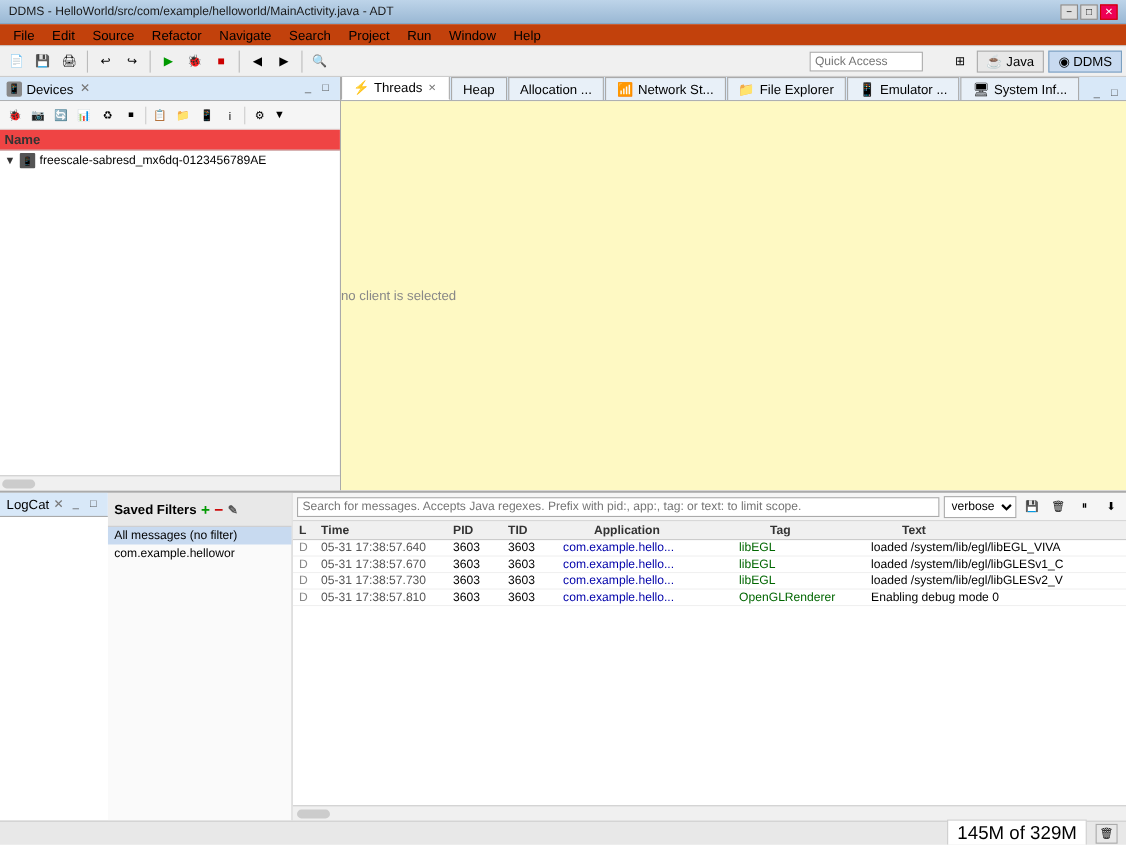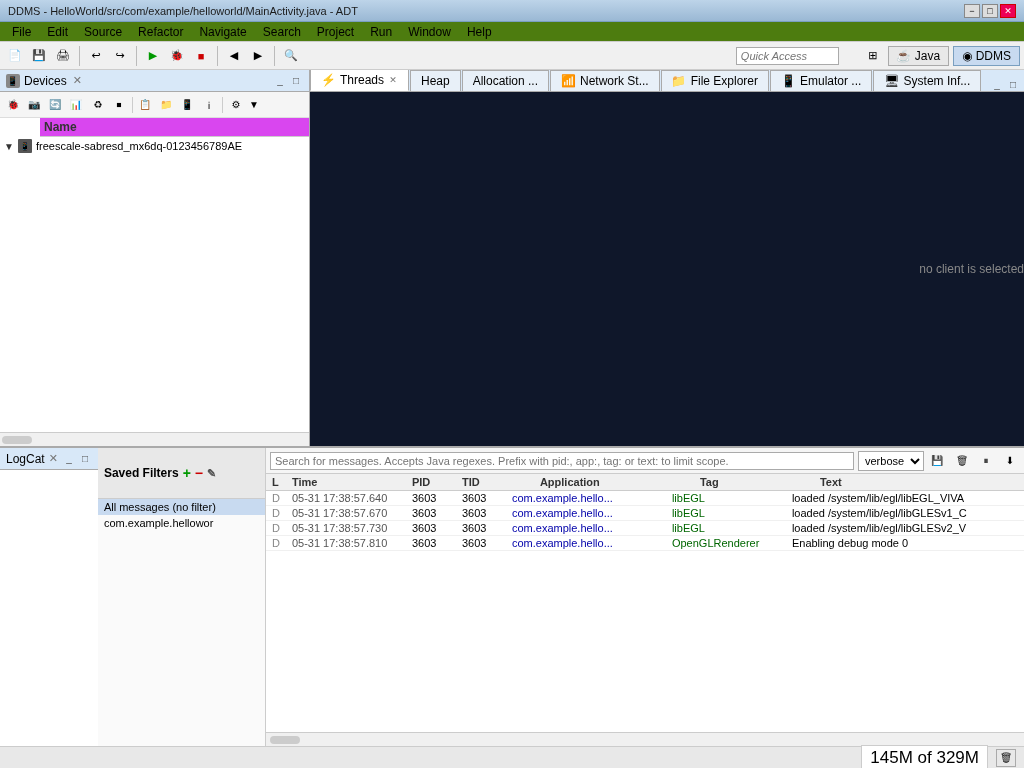--- a/index.html
+++ b/index.html
@@ -6,71 +6,71 @@
     body { background: #f0f0f0; overflow: hidden; width: 1024px; height: 768px; display: flex; flex-direction: column; }
 
     
     .title-bar { background: linear-gradient(to bottom, #bdd4e9, #9ab8d4); height: 22px; display: flex; align-items: center; justify-content: space-between; padding: 0 8px; border-bottom: 1px solid #7a9fc0; }
     .title-bar-text { font-size: 11px; color: #1a1a1a; font-weight: normal; }
     .title-bar-buttons { display: flex; gap: 2px; }
     .title-btn { width: 16px; height: 14px; border: 1px solid #888; font-size: 9px; display: flex; align-items: center; justify-content: center; cursor: pointer; background: #ddd; }
     .title-btn.close { background: #e05; color: white; border-color: #c00; }
 
     
-    .menu-bar { background: #4d7c0f; height: 20px; display: flex; align-items: center; padding: 0 4px; border-bottom: 1px solid #ccc; }
+    .menu-bar { background: #c2410c; height: 20px; display: flex; align-items: center; padding: 0 4px; border-bottom: 1px solid #ccc; }
     .menu-item { padding: 2px 8px; font-size: 12px; cursor: pointer; color: #000; }
 
     
     .toolbar { background: #f0f0f0; height: 28px; display: flex; align-items: center; padding: 2px 4px; border-bottom: 1px solid #ccc; gap: 2px; }
     .toolbar-sep { width: 1px; height: 20px; background: #bbb; margin: 0 3px; }
     .tb-btn { width: 22px; height: 22px; border: 1px solid transparent; display: flex; align-items: center; justify-content: center; cursor: pointer; font-size: 11px; background: transparent; }
     .quick-access { flex: 0 0 120px; margin-left: auto; }
-    .quick-access input { width: 103px; height: 18px; border: 1px solid #aaa; padding: 0 4px; font-size: 11px; font-style: italic; }
+    .quick-access input { width: 103px; height: 18px; border: 1px solid #aaa; padding: 0 4px; font-size: 11px; }
     .toolbar-right { display: flex; align-items: center; gap: 4px; margin-left: 4px; }
     .perspective-btn { padding: 2px 8px; height: 20px; border: 1px solid #aaa; background: #e8e8e8; font-size: 11px; cursor: pointer; display: flex; align-items: center; gap: 3px; }
     .perspective-btn.active { background: #c8daf0; border-color: #7a9fc0; }
 
     
     .main-area { display: flex; flex: 1; flex-direction: column; overflow: hidden; }
     .top-panels { display: flex; flex: 1; overflow: hidden; }
 
     
     .devices-panel { width: 310px; display: flex; flex-direction: column; border-right: 1px solid #aaa; background: #fff; }
     .panel-header { background: #d8e8f8; height: 22px; display: flex; align-items: center; padding: 0 6px; border-bottom: 1px solid #aaa; gap: 4px; }
     .panel-title { font-size: 12px; color: #000; display: flex; align-items: center; gap: 4px; }
     .panel-title-icon { width: 14px; height: 14px; background: #888; border-radius: 2px; font-size: 9px; display: flex; align-items: center; justify-content: center; color: white; }
     .panel-close { margin-left: auto; width: 14px; height: 14px; cursor: pointer; display: flex; align-items: center; justify-content: center; font-size: 10px; color: #555; }
     .panel-minimize { width: 14px; height: 14px; cursor: pointer; display: flex; align-items: center; justify-content: center; font-size: 10px; color: #555; }
     .devices-toolbar { background: #f5f5f5; height: 26px; display: flex; align-items: center; padding: 0 4px; border-bottom: 1px solid #ddd; gap: 1px; flex-wrap: wrap; }
     .dev-btn { width: 20px; height: 20px; border: 1px solid transparent; display: flex; align-items: center; justify-content: center; font-size: 10px; cursor: pointer; }
-    .column-header { padding: 2px 4px; font-size: 11px; font-weight: bold; color: #333; background: #d946ef; border-bottom: 1px solid #ccc; margin-left: 40px; }
+    .column-header { padding: 2px 4px; font-size: 11px; font-weight: bold; color: #333; background: #ef4444; border-bottom: 1px solid #ccc; }
     .device-tree { flex: 1; overflow: auto; }
     .device-item { display: flex; align-items: center; padding: 2px 4px; gap: 4px; font-size: 11px; }
     .device-expand { width: 10px; font-size: 10px; color: #555; cursor: pointer; }
     .device-icon { width: 14px; height: 14px; background: #888; border-radius: 1px; font-size: 8px; color: white; display: flex; align-items: center; justify-content: center; }
     .device-name { color: #000; font-size: 11px; overflow: hidden; text-overflow: ellipsis; white-space: nowrap; max-width: 220px; }
     .sub-item { padding-left: 24px; }
     .sub-item .device-name { color: #555; }
     .devices-scrollbar { height: 14px; background: #f0f0f0; border-top: 1px solid #ccc; display: flex; align-items: center; padding: 0 2px; }
 
     
     .right-panels { flex: 1; display: flex; flex-direction: column; overflow: hidden; }
     .tabs-bar { background: #d8e8f8; height: 22px; display: flex; align-items: flex-end; border-bottom: 1px solid #aaa; overflow: hidden; }
     .tab { padding: 3px 10px; font-size: 11px; cursor: pointer; border: 1px solid #aaa; border-bottom: none; background: #e8f0f8; margin-right: 1px; display: flex; align-items: center; gap: 4px; white-space: nowrap; }
     .tab.active { background: #fff; border-bottom: 1px solid #fff; z-index: 1; }
     .tab-close { width: 10px; height: 10px; display: flex; align-items: center; justify-content: center; font-size: 9px; color: #777; cursor: pointer; }
-    .panel-content { flex: 1; background: #0f172a; display: flex; align-items: center; justify-content: flex-end; overflow: hidden; }
+    .panel-content { flex: 1; background: #fef9c3; display: flex; align-items: center; justify-content: flex-start; overflow: hidden; }
     .no-client { color: #888; font-size: 12px; }
 
     
     .logcat-panel { height: 300px; display: flex; flex-direction: row; border-top: 2px solid #aaa; background: #fff; }
     .logcat-header { background: #d8e8f8; height: 22px; display: flex; align-items: center; padding: 0 6px; border-bottom: 1px solid #aaa; gap: 4px; }
     .logcat-body { display: flex; flex: 1; overflow: hidden; }
     .saved-filters { width: 168px; border-right: 1px solid #ccc; display: flex; flex-direction: column; background: #fafafa; }
-    .saved-filters-header { background: #e8e8e8; padding: 17px 6px; font-size: 11px; font-weight: bold; border-bottom: 1px solid #ccc; display: flex; align-items: center; gap: 4px; }
+    .saved-filters-header { background: #e8e8e8; padding: 7px 6px; font-size: 11px; font-weight: bold; border-bottom: 1px solid #ccc; display: flex; align-items: center; gap: 4px; }
     .filter-add { color: #090; font-size: 14px; cursor: pointer; font-weight: bold; }
     .filter-remove { color: #c00; font-size: 14px; cursor: pointer; font-weight: bold; }
     .filter-edit { color: #555; font-size: 11px; cursor: pointer; }
     .filter-item { padding: 2px 6px; font-size: 11px; cursor: pointer; }
     .filter-item.active { background: #c8daf0; }
     .logcat-main { flex: 1; display: flex; flex-direction: column; overflow: hidden; }
     .logcat-toolbar { background: #f5f5f5; height: 26px; display: flex; align-items: center; padding: 0 4px; border-bottom: 1px solid #ccc; gap: 4px; }
     .search-box { flex: 1; height: 18px; border: 1px solid #aaa; padding: 0 4px; font-size: 11px; }
     .verbose-select { height: 20px; font-size: 11px; border: 1px solid #aaa; background: #fff; padding: 0 2px; }
     .log-table-header { display: flex; background: #f0f0f0; border-bottom: 1px solid #ccc; padding: 2px 0; }

